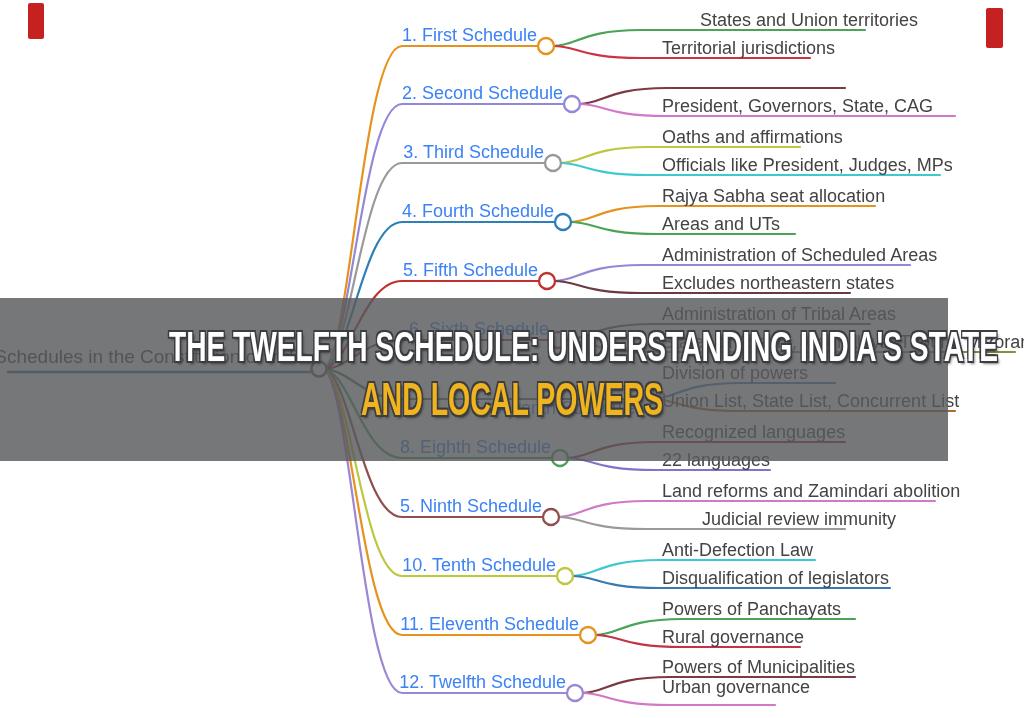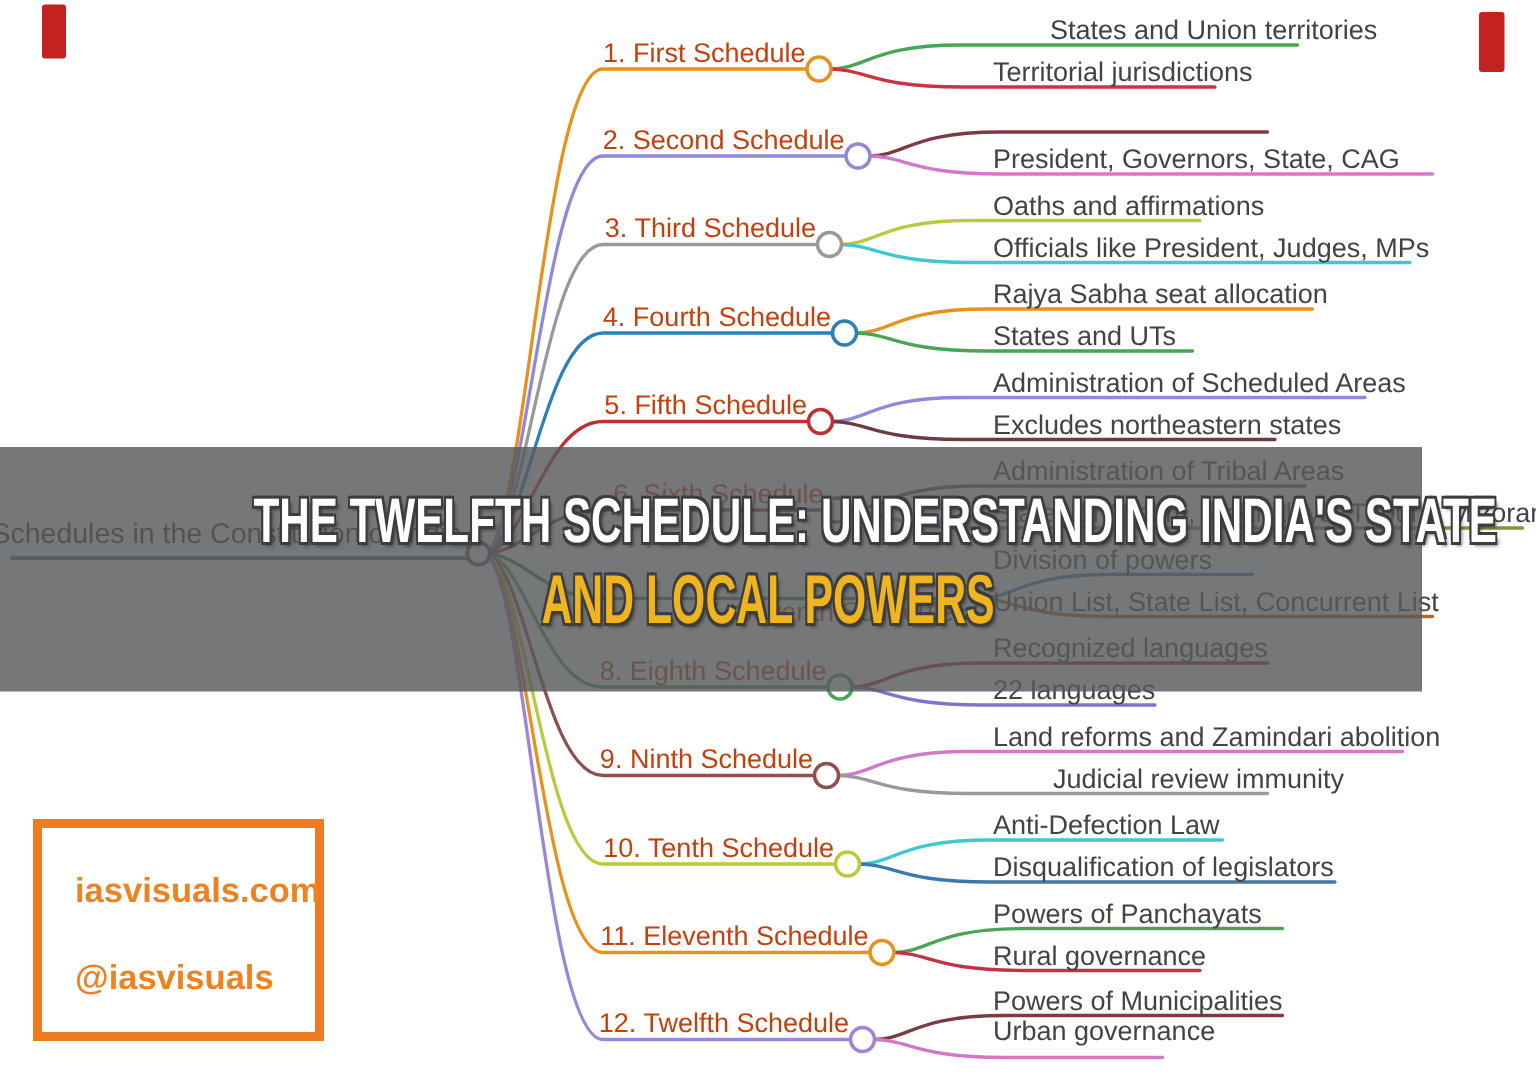--- a/index.html
+++ b/index.html
@@ -1,20 +1,20 @@
 <!DOCTYPE html>
 <html><head>
 <meta charset="utf-8">
 <style>
   html,body{margin:0;padding:0;background:#e9e9e9;}
   .stage{position:relative;width:1024px;height:718px;background:#ffffff;overflow:hidden;
          font-family:"Liberation Sans",sans-serif;}
   svg.lines{position:absolute;left:0;top:0;width:1024px;height:718px;}
   .labels{position:absolute;left:0;top:0;width:1024px;height:718px;}
-  .node-label{position:absolute;font-size:18px;line-height:20px;color:#c2410c;
+  .node-label{position:absolute;font-size:18px;line-height:20px;color:#3b82f6;
               white-space:nowrap;text-align:right;}
   .child-label{position:absolute;font-size:18px;line-height:20px;color:#434343;white-space:nowrap;}
   .center-label{position:absolute;font-size:19px;line-height:21px;color:#3a3a3a;white-space:nowrap;}
   .overlay{position:absolute;left:0;top:298px;width:948px;height:163px;
            background:rgba(88,89,92,0.82);}
   .title-line{position:absolute;left:0;width:1024px;text-align:center;font-weight:bold;
               white-space:nowrap;letter-spacing:0px;
               text-shadow:-2px -2px 0 #3c3d40, 2px -2px 0 #3c3d40, -2px 2px 0 #3c3d40,
                            2px 2px 0 #3c3d40, 3px 3px 3px rgba(20,20,20,.55);}
   .title-1{top:27px;font-size:42px;line-height:44px;transform:scaleX(0.67);}
@@ -90,53 +90,49 @@
     <div class="center-label" id="centerLabel" style="right:716px;top:346px;">Schedules in the Constitution of India</div>
   <div class="child-label" style="left:700px;top:10px;">States and Union territories</div>
       <div class="child-label" style="left:662px;top:38px;">Territorial jurisdictions</div>
       <div class="node-label" style="right:487px;top:25px;">1. First Schedule</div>
       <div class="child-label" style="left:662px;top:96px;">President, Governors, State, CAG</div>
       <div class="node-label" style="right:461px;top:83px;">2. Second Schedule</div>
       <div class="child-label" style="left:662px;top:127px;">Oaths and affirmations</div>
       <div class="child-label" style="left:662px;top:155px;">Officials like President, Judges, MPs</div>
       <div class="node-label" style="right:480px;top:142px;">3. Third Schedule</div>
       <div class="child-label" style="left:662px;top:186px;">Rajya Sabha seat allocation</div>
-      <div class="child-label" style="left:662px;top:214px;">States and UTs</div>
+      <div class="child-label" style="left:662px;top:214px;">Areas and UTs</div>
       <div class="node-label" style="right:470px;top:201px;">4. Fourth Schedule</div>
       <div class="child-label" style="left:662px;top:245px;">Administration of Scheduled Areas</div>
       <div class="child-label" style="left:662px;top:273px;">Excludes northeastern states</div>
       <div class="node-label" style="right:486px;top:260px;">5. Fifth Schedule</div>
       <div class="child-label" style="left:662px;top:304px;">Administration of Tribal Areas</div>
       <div class="child-label" style="left:662px;top:332px;">States of Assam, Meghalaya, Tripura, Mizoram</div>
       <div class="node-label" style="right:475px;top:319px;">6. Sixth Schedule</div>
       <div class="child-label" style="left:662px;top:363px;">Division of powers</div>
       <div class="child-label" style="left:662px;top:391px;">Union List, State List, Concurrent List</div>
       <div class="node-label" style="right:388px;top:398px;">7. Seventh Schedule</div>
       <div class="child-label" style="left:662px;top:422px;">Recognized languages</div>
       <div class="child-label" style="left:662px;top:450px;">22 languages</div>
       <div class="node-label" style="right:473px;top:437px;">8. Eighth Schedule</div>
       <div class="child-label" style="left:662px;top:481px;">Land reforms and Zamindari abolition</div>
       <div class="child-label" style="left:662px;top:509px;margin-left:40px;">Judicial review immunity</div>
-      <div class="node-label" style="right:482px;top:496px;">9. Ninth Schedule</div>
+      <div class="node-label" style="right:482px;top:496px;">5. Ninth Schedule</div>
       <div class="child-label" style="left:662px;top:540px;">Anti-Defection Law</div>
       <div class="child-label" style="left:662px;top:568px;">Disqualification of legislators</div>
       <div class="node-label" style="right:468px;top:555px;">10. Tenth Schedule</div>
       <div class="child-label" style="left:662px;top:599px;">Powers of Panchayats</div>
       <div class="child-label" style="left:662px;top:627px;">Rural governance</div>
       <div class="node-label" style="right:445px;top:614px;">11. Eleventh Schedule</div>
       <div class="child-label" style="left:662px;top:657px;">Powers of Municipalities</div>
       <div class="child-label" style="left:662px;top:677px;">Urban governance</div>
       <div class="node-label" style="right:458px;top:672px;">12. Twelfth Schedule</div>
     </div>
 
   <div class="overlay">
     <div class="title-line title-1" style="color:#ffffff;">THE TWELFTH SCHEDULE: UNDERSTANDING INDIA'S STATE</div>
     <div class="title-line title-2" style="color:#f0b41e;">AND LOCAL POWERS</div>
   </div>
 
-  <div class="watermark">
-    <div class="wm-line wm-1">iasvisuals.com</div>
-    <div class="wm-line wm-2">@iasvisuals</div>
-  </div>
 
   <div class="corner-bar tl"></div>
   <div class="corner-bar tr"></div>
 </div>
 
 </body></html>

